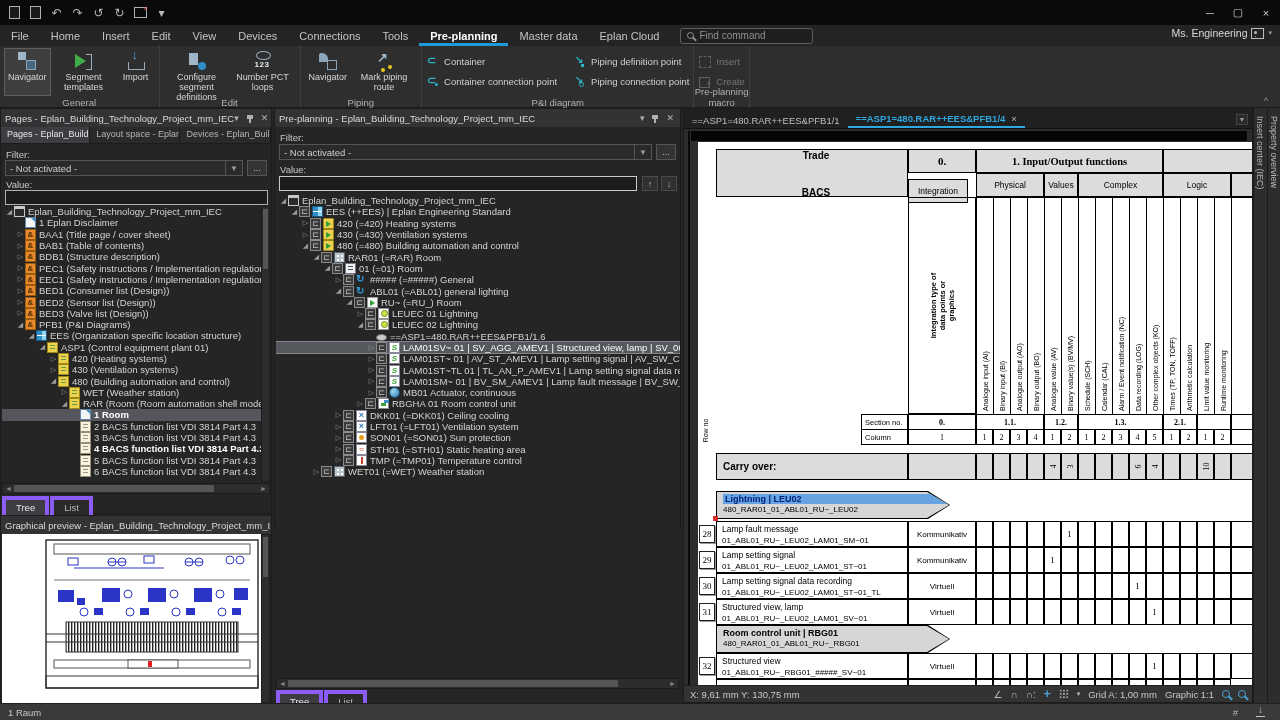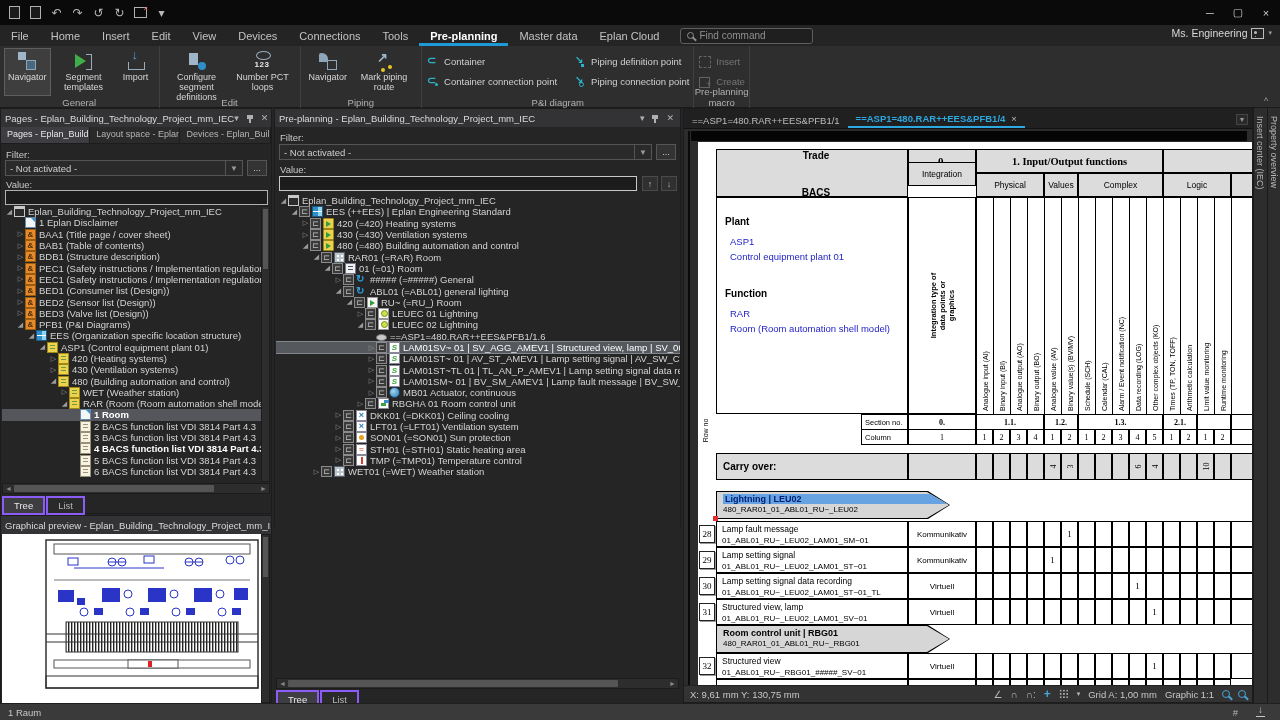--- a/index.html
+++ b/index.html
@@ -82,21 +82,21 @@
   .trow.sel{background:#54565c;color:#fff;font-weight:bold;}
   .trow.bold{color:#fff;font-weight:bold;}
   .trow.msel{background:#55585c;outline:1px solid #83868c;color:#fff;}
   .exp{width:9px;flex:none;font-size:7px;color:#9a9a9a;text-align:center;}
   .seg{width:11px;height:11px;flex:none;border:1px solid #8a8a8a;background:#3a3a3a;color:#c0c0c0;font-size:8px;line-height:9px;text-align:center;margin-right:2px;}
   .tlabel{overflow:hidden;}
   .hscroll{position:absolute;height:11px;background:#2d2d2d;border:1px solid #1c1c1c;display:flex;align-items:center;}
   .harrow{width:11px;color:#888;font-size:7px;text-align:center;flex:none;}
   .hthumb{height:7px;background:#555;border-radius:1px;}
   .btabs{position:absolute;display:flex;gap:1px;}
-  .btab{padding:2px 10px;font-size:9.5px;color:#b5b5b5;background:#2a2a2b;border:2px solid #8b5cf6;}
+  .btab{padding:2px 10px;font-size:9.5px;color:#b5b5b5;background:#2a2a2b;border:4px solid #8b5cf6;}
   .btab.active{background:#3d3d42;color:#e8e8e8;}
   .vscroll{position:absolute;width:9px;background:#2d2d2d;border:1px solid #1c1c1c;}
   .vthumb{position:absolute;left:1px;right:1px;background:#555;}
   
   .ti{width:11px;height:11px;display:inline-block;flex:none;position:relative;margin-right:3px;}
   .ti-project{background:#2b2b2b;border:1px solid #c8c8c8;}
   .ti-project::before{content:"";position:absolute;left:0;right:0;top:0;height:2px;background:#c8c8c8;}
   .ti-page{background:#f5f5f5;border:1px solid #6688aa;}
   .ti-page::after{content:"";position:absolute;right:0;top:0;border:2px solid #3e8fc8;border-left-color:transparent;border-bottom-color:transparent;}
   .ti-struct{background:#e8892b;border:1px solid #9a5d10;color:#4a2c00;font-size:8px;font-weight:bold;text-align:center;line-height:9px;}
@@ -714,37 +714,29 @@
       <div class="blackstrip"></div>
       <div id="page">
 
         <div class="cell hdr" style="left:18px;top:7px;width:192px;height:48px;display:flex;align-items:center;gap:26px;padding-left:8px;font-weight:bold;font-size:10px;flex-direction:column;">
           <span>Trade</span>
           <span>BACS</span>
         </div>
         <div class="cell hdr ser cen" style="left:210px;top:7px;width:68px;height:24px;font-weight:bold;font-size:11px;">0.</div>
         <div class="cell hdr ser cen" style="left:278px;top:7px;width:187px;height:24px;font-weight:bold;font-size:10.5px;">1. Input/Output functions</div>
         <div class="cell hdr" style="left:465px;top:7px;width:91px;height:24px;"></div>
-        <div class="cell hdr cen" style="left:210px;top:20px;width:68px;height:24px;font-size:8.5px;">Integration</div>
+        <div class="cell hdr cen" style="left:210px;top:37px;width:60px;height:24px;font-size:8.5px;">Integration</div>
         <div id="groupcells">
             <div class="cell hdr cen" style="left: 278px; top: 31px; width: 68px; height: 24px; font-size: 8.5px;">Physical</div>
             <div class="cell hdr cen" style="left: 346px; top: 31px; width: 34px; height: 24px; font-size: 8.5px;">Values</div>
             <div class="cell hdr cen" style="left: 380px; top: 31px; width: 85px; height: 24px; font-size: 8.5px;">Complex</div>
             <div class="cell hdr cen" style="left: 465px; top: 31px; width: 68px; height: 24px; font-size: 8.5px;">Logic</div>
             <div class="cell hdr" style="left: 533px; top: 31px; width: 23px; height: 24px;"></div>
           </div>
 
-        <div class="cell" style="left:18px;top:55px;width:192px;height:217px;">
-          <div style="position:absolute;left:8px;top:18px;font-weight:bold;font-size:10px;">Plant</div>
-          <div class="blue" style="position:absolute;left:13px;top:38px;font-size:9.5px;">ASP1</div>
-          <div class="blue" style="position:absolute;left:13px;top:53px;font-size:9.5px;">Control equipment plant 01</div>
-          <div style="position:absolute;left:8px;top:90px;font-weight:bold;font-size:10px;">Function</div>
-          <div class="blue" style="position:absolute;left:13px;top:110px;font-size:9.5px;">RAR</div>
-          <div class="blue" style="position:absolute;left:13px;top:125px;font-size:9.5px;">Room (Room automation shell model)</div>
-        </div>
 
         <div class="cell cen" style="left:210px;top:55px;width:68px;height:217px;">
           <span style="width:120px;transform:rotate(-90deg);font-weight:bold;font-size:7.5px;line-height:1.2;text-align:center;">Integration type of data points or graphics</span>
         </div>
         <div id="dyncols">
             <div class="abs" style="left: 278px; top: 55px; width: 17px; height: 217px; border-left: 1px solid rgb(0, 0, 0);">
               <span class="vlab">Analogue input (AI)</span>
             </div>
             <div class="abs" style="left: 295px; top: 55px; width: 17px; height: 217px; border-left: 1px solid rgb(0, 0, 0);">
               <span class="vlab">Binary input (BI)</span>

